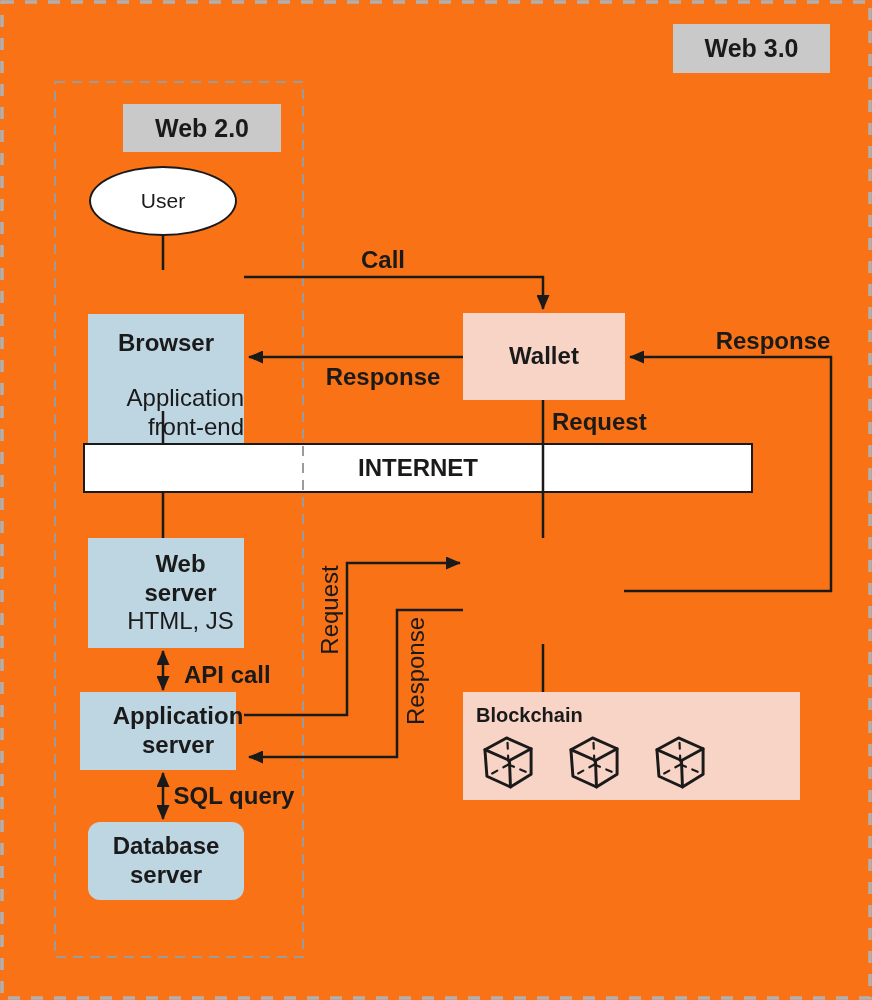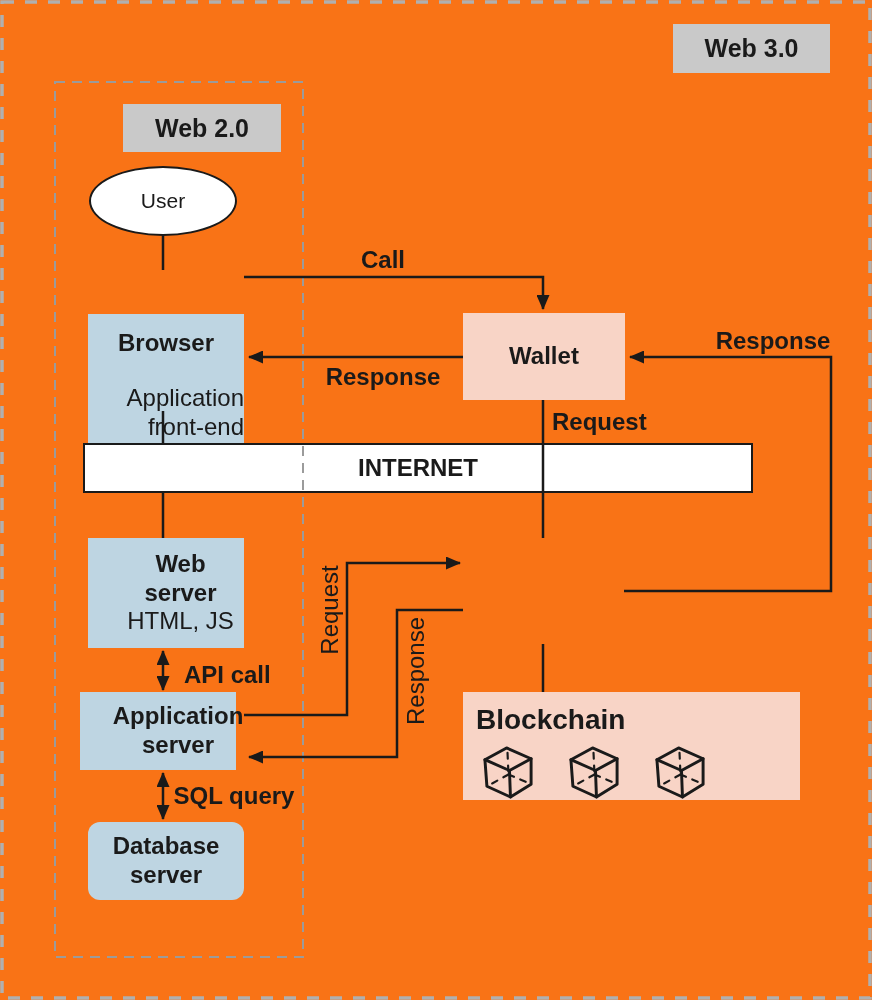--- a/index.html
+++ b/index.html
@@ -31,21 +31,21 @@
   .edge-label{
     position:absolute;font-size:24px;font-weight:700;white-space:nowrap;z-index:3;
     text-align:center;
   }
   .vlabel{
     position:absolute;font-size:24px;font-weight:400;white-space:nowrap;z-index:3;
     transform:rotate(-90deg);transform-origin:0 0;text-align:center;
   }
   .overlay{position:absolute;left:0;top:0;z-index:2;pointer-events:none;}
   .cubes{display:flex;flex-direction:row;gap:31px;align-self:flex-start;margin:7px 0 0 18px;}
-  .bc-title{align-self:flex-start;margin:11px 0 0 13px;font-weight:700;font-size:28px;}
+  .bc-title{align-self:flex-start;margin:11px 0 0 13px;font-weight:700;font-size:20px;}
   .blockchain-box{justify-content:flex-start;}
   .browser-sub{margin-top:26px;text-align:right;}
   .browser-title{margin-top:2px;}
 </style>
 </head>
 <body>
 
 <div class="canvas">
 
   <svg class="overlay" width="872" height="1000" viewBox="0 0 872 1000">

